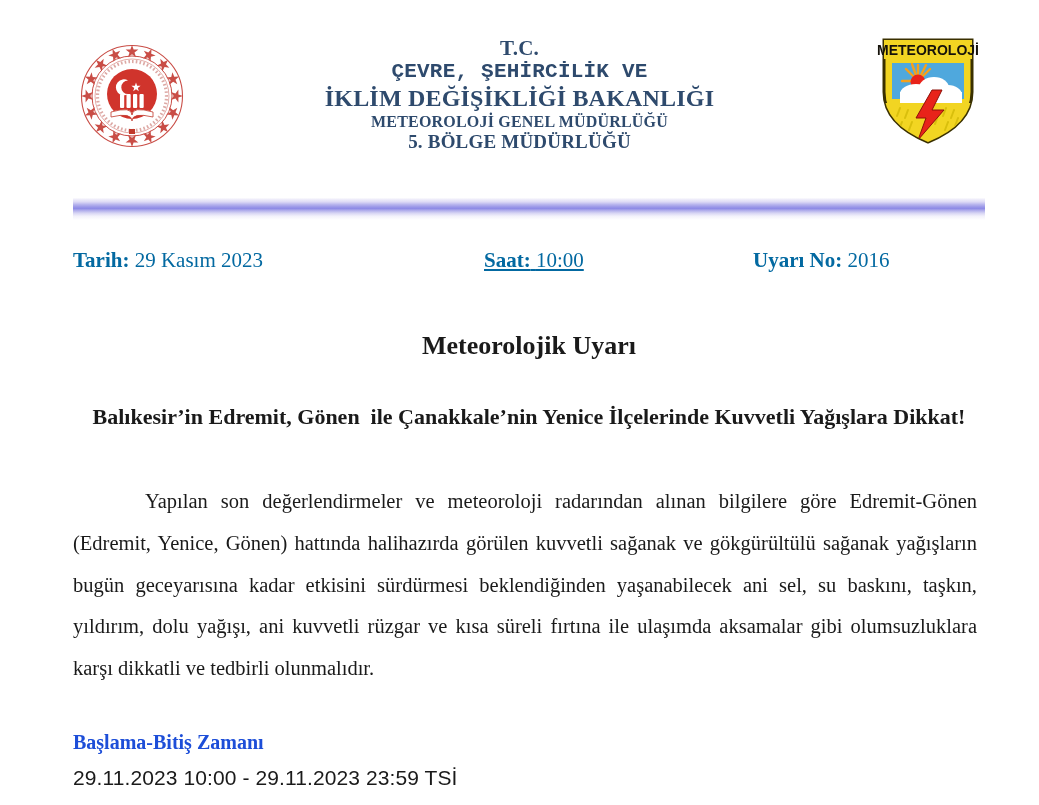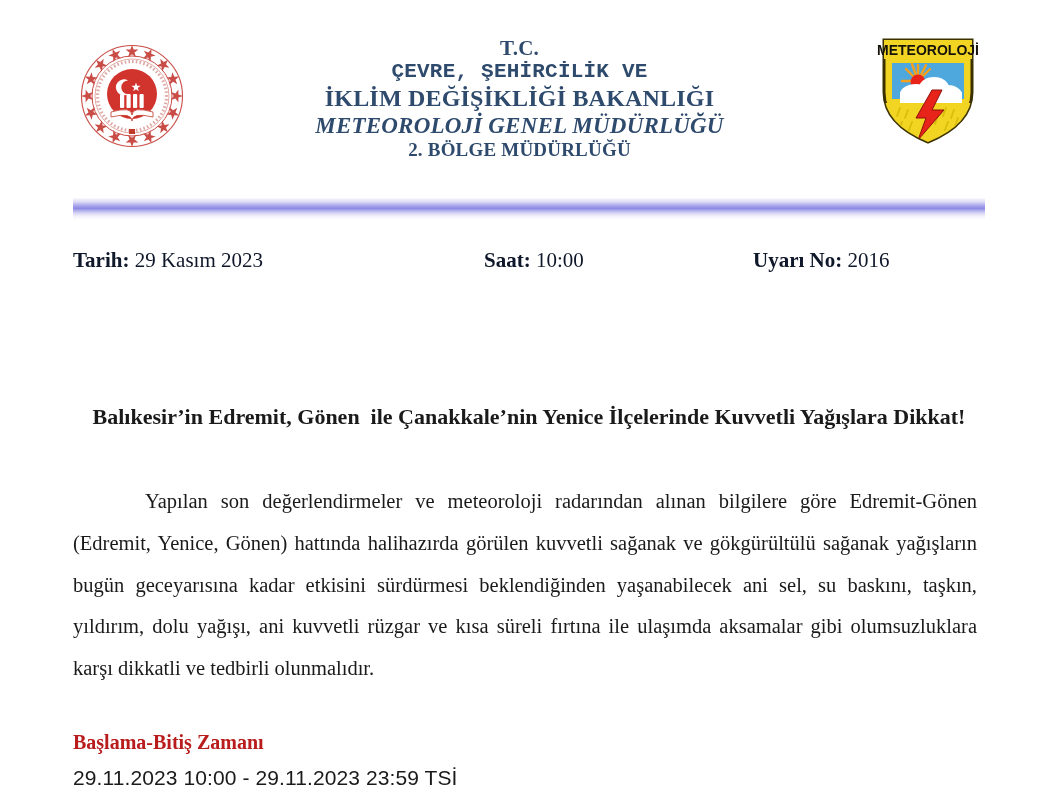--- a/index.html
+++ b/index.html
@@ -58,21 +58,21 @@
     line-height: 1.16;
     letter-spacing: 0.2px;
   }
   .header-titles .hl {
     display: block;
     white-space: nowrap;
   }
   .hl-1 { font-size: 21px; }
   .hl-2 { font-size: 21px; font-family: Liberation Mono, monospace; }
   .hl-3 { font-size: 24px; }
-  .hl-4 { font-size: 23px; font-style: italic; }
+  .hl-4 { font-size: 16px; }
   .hl-5 { font-size: 19px; }
 
   
   .divider-wrap {
     position: absolute;
     left: 73px;
     top: 168px;
     width: 912px;
     height: 26px;
   }
@@ -98,30 +98,30 @@
     position: absolute;
     left: 73px;
     top: 222px;
     width: 912px;
     height: 28px;
     font-size: 21px;
   }
   .meta-item {
     position: absolute;
     white-space: nowrap;
-    color: #0f172a;
+    color: #0369a1;
   }
   .meta-item .lbl {
     font-weight: bold;
   }
   .meta-item .val {
     font-weight: normal;
   }
   .meta-date { left: 0px; }
-  .meta-time { left: 411px; }
+  .meta-time { left: 411px; text-decoration: underline; }
   .meta-no   { left: 680px; }
 
   
   .doc-title {
     position: absolute;
     left: 73px;
     top: 305px;
     width: 912px;
     text-align: center;
     font-size: 26px;
@@ -159,21 +159,21 @@
   
   .footer {
     position: absolute;
     left: 73px;
     top: 705px;
     width: 912px;
   }
   .footer-label {
     font-size: 20px;
     font-weight: bold;
-    color: #b91c1c;
+    color: #1d4ed8;
     margin-bottom: 12px;
   }
   .footer-value {
     font-family: "Liberation Sans", "DejaVu Sans", sans-serif;
     font-size: 21px;
     font-weight: normal;
     color: #1a1a1a;
     letter-spacing: 0.1px;
   }
 </style>
@@ -237,21 +237,21 @@
           <rect x="51" y="87" width="6" height="5" fill="#c0392b"></rect>
         </g>
       </svg>
     </div>
 
     <div class="header-titles">
       <span class="hl hl-1">T.C.</span>
       <span class="hl hl-2">ÇEVRE, ŞEHİRCİLİK VE</span>
       <span class="hl hl-3">İKLİM DEĞİŞİKLİĞİ BAKANLIĞI</span>
       <span class="hl hl-4">METEOROLOJİ GENEL MÜDÜRLÜĞÜ</span>
-      <span class="hl hl-5">2. BÖLGE MÜDÜRLÜĞÜ</span>
+      <span class="hl hl-5">5. BÖLGE MÜDÜRLÜĞÜ</span>
     </div>
 
     <div class="logo-right">
       <svg viewBox="0 0 112 116" width="112" height="116" aria-hidden="true">
         <defs>
           <clipPath id="shieldclip">
             <path d="M12 8 L100 8 L100 60 Q100 92 56 110 Q12 92 12 60 Z"></path>
           </clipPath>
         </defs>
 
@@ -314,20 +314,21 @@
     <div class="meta-item meta-time">
       <span class="lbl">Saat:</span>
       <span class="val">10:00</span>
     </div>
     <div class="meta-item meta-no">
       <span class="lbl">Uyarı No:</span>
       <span class="val">2016</span>
     </div>
   </div>
 
+  <div class="doc-title">Meteorolojik Uyarı</div>
 
   <div class="doc-subtitle">Balıkesir’in Edremit, Gönen  ile Çanakkale’nin Yenice İlçelerinde Kuvvetli Yağışlara Dikkat!</div>
 
   <div class="body-text">Yapılan son değerlendirmeler ve meteoroloji radarından alınan bilgilere göre Edremit-Gönen (Edremit, Yenice, Gönen) hattında halihazırda görülen kuvvetli sağanak ve gökgürültülü sağanak yağışların bugün geceyarısına kadar etkisini sürdürmesi beklendiğinden yaşanabilecek ani sel, su baskını, taşkın, yıldırım, dolu yağışı, ani kuvvetli rüzgar ve kısa süreli fırtına ile ulaşımda aksamalar gibi olumsuzluklara karşı dikkatli ve tedbirli olunmalıdır.</div>
 
   <div class="footer">
     <div class="footer-label">Başlama-Bitiş Zamanı</div>
     <div class="footer-value">29.11.2023 10:00 - 29.11.2023 23:59 TSİ</div>
   </div>
 

